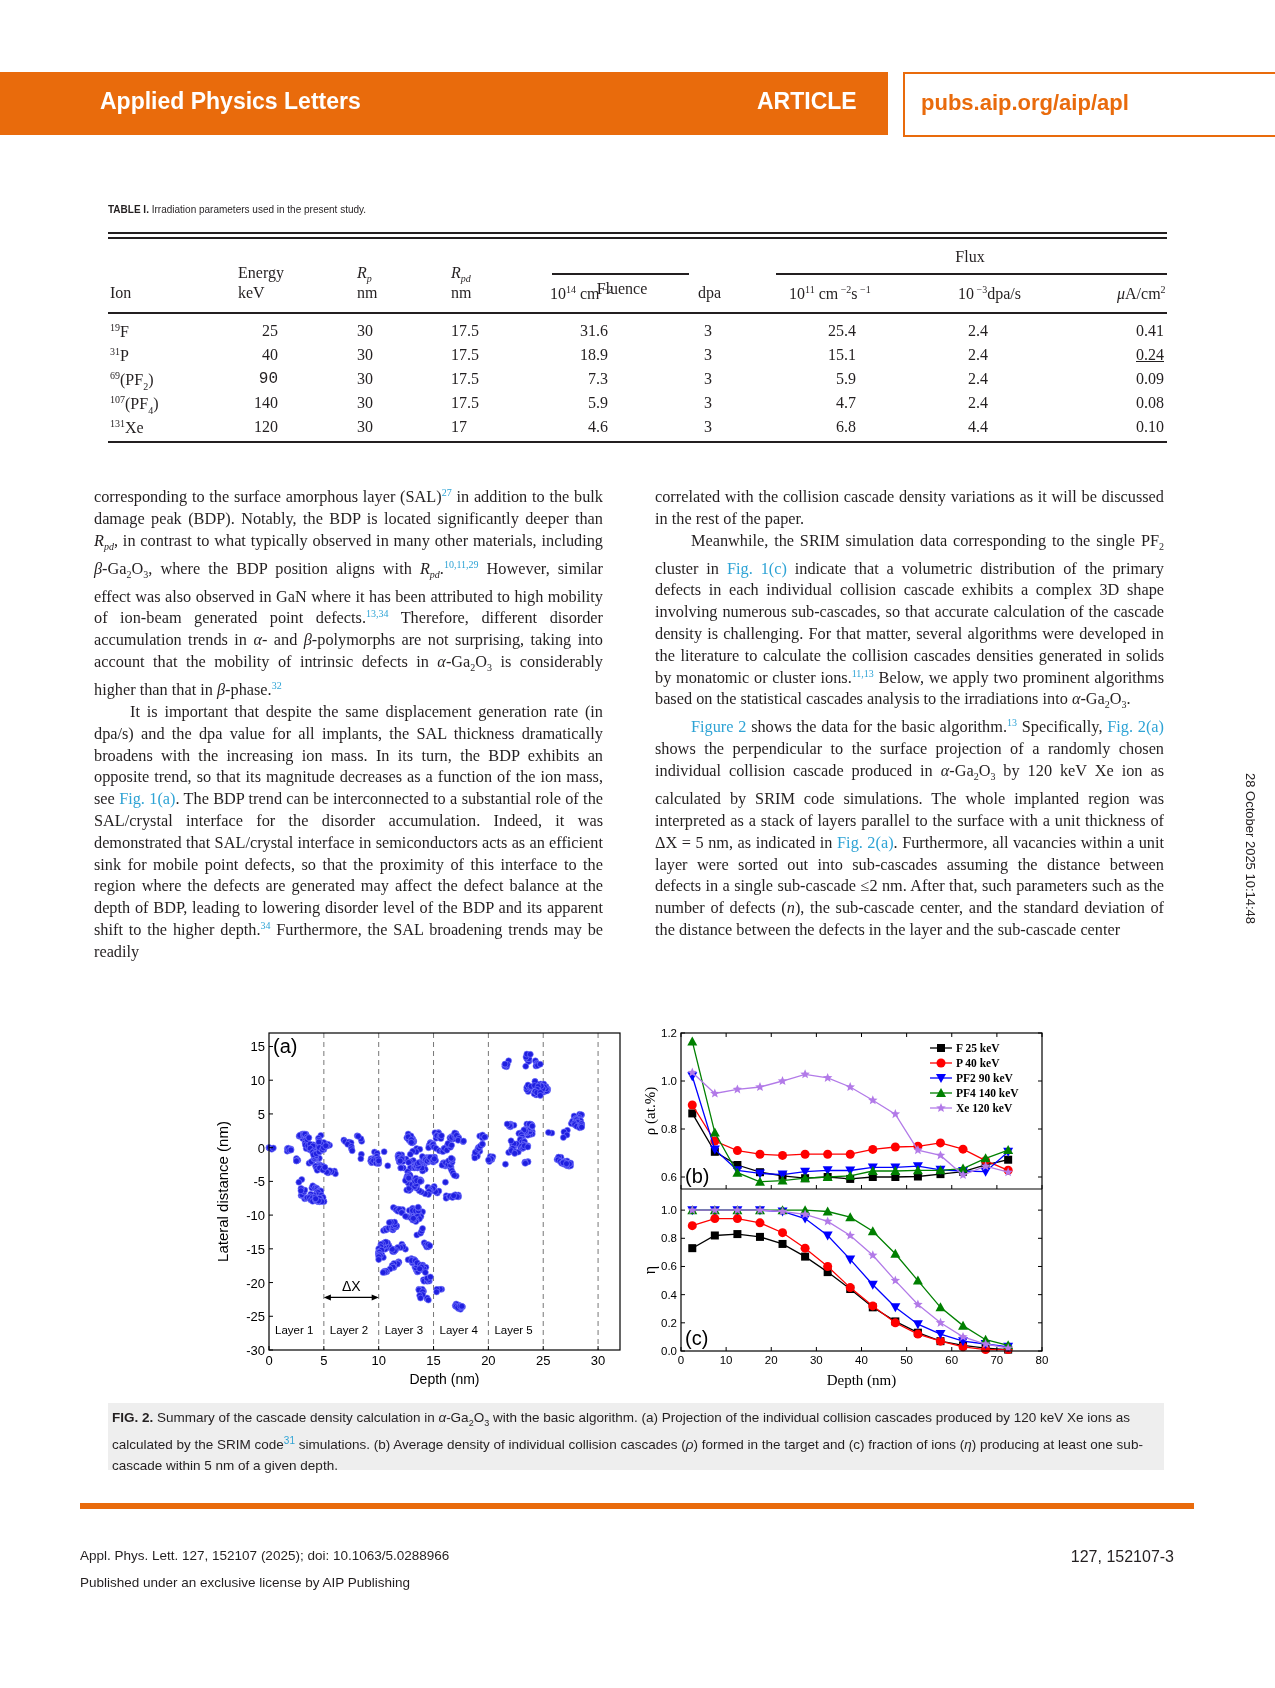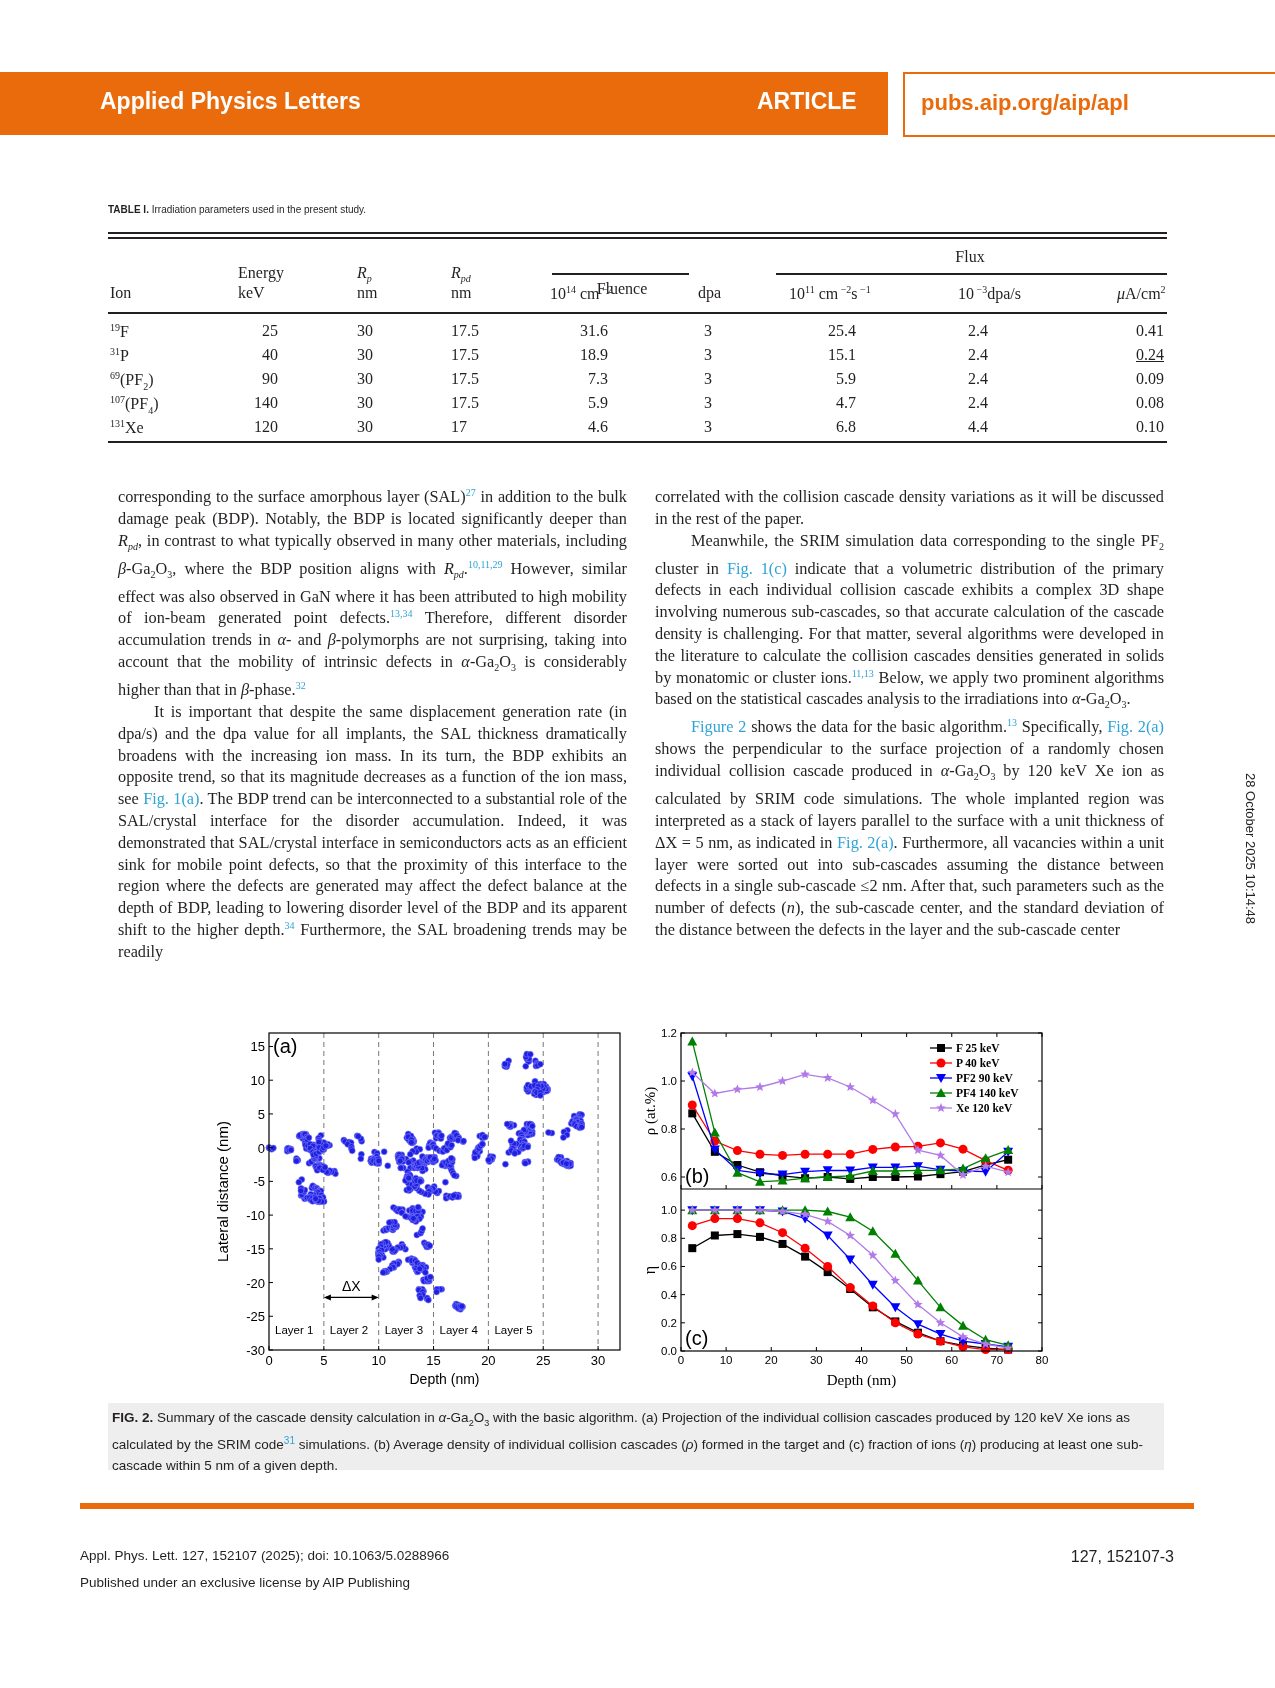--- a/index.html
+++ b/index.html
@@ -85,21 +85,21 @@
     <div class="tcell" style="left: 110px; top: 346px;"><sup>31</sup>P</div>
     <div class="tcell right" style="left: 240px; top: 346px; width: 38px;">40</div>
     <div class="tcell " style="left: 357px; top: 346px; width: 30px;">30</div>
     <div class="tcell " style="left: 451px; top: 346px; width: 40px;">17.5</div>
     <div class="tcell right" style="left: 570px; top: 346px; width: 38px;">18.9</div>
     <div class="tcell right" style="left: 700px; top: 346px; width: 12px;">3</div>
     <div class="tcell right" style="left: 818px; top: 346px; width: 38px;">15.1</div>
     <div class="tcell right" style="left: 958px; top: 346px; width: 30px;">2.4</div>
     <div class="tcell right" style="left: 1118px; top: 346px; width: 46px; text-decoration: underline;">0.24</div>
     <div class="tcell" style="left: 110px; top: 370px;"><sup>69</sup>(PF<sub>2</sub>)</div>
-    <div class="tcell right" style="left: 240px; top: 370px; width: 38px;">90</div>
+    <div class="tcell right" style="left: 240px; top: 370px; width: 38px; font-family: Liberation Mono, monospace;">90</div>
     <div class="tcell " style="left: 357px; top: 370px; width: 30px;">30</div>
     <div class="tcell " style="left: 451px; top: 370px; width: 40px;">17.5</div>
     <div class="tcell right" style="left: 570px; top: 370px; width: 38px;">7.3</div>
     <div class="tcell right" style="left: 700px; top: 370px; width: 12px;">3</div>
     <div class="tcell right" style="left: 818px; top: 370px; width: 38px;">5.9</div>
     <div class="tcell right" style="left: 958px; top: 370px; width: 30px;">2.4</div>
     <div class="tcell right" style="left: 1118px; top: 370px; width: 46px;">0.09</div>
     <div class="tcell" style="left: 110px; top: 394px;"><sup>107</sup>(PF<sub>4</sub>)</div>
     <div class="tcell right" style="left: 240px; top: 394px; width: 38px;">140</div>
     <div class="tcell " style="left: 357px; top: 394px; width: 30px;">30</div>
@@ -113,21 +113,21 @@
     <div class="tcell right" style="left: 240px; top: 418px; width: 38px; text-align: right;">120</div>
     <div class="tcell " style="left: 357px; top: 418px; width: 30px;">30</div>
     <div class="tcell " style="left: 451px; top: 418px; width: 40px;">17</div>
     <div class="tcell right" style="left: 570px; top: 418px; width: 38px;">4.6</div>
     <div class="tcell right" style="left: 700px; top: 418px; width: 12px;">3</div>
     <div class="tcell right" style="left: 818px; top: 418px; width: 38px;">6.8</div>
     <div class="tcell right" style="left: 958px; top: 418px; width: 30px;">4.4</div>
     <div class="tcell right" style="left: 1118px; top: 418px; width: 46px;">0.10</div>
   </div>
 
-<div class="col" style="left:118px;top:486px;width:509px;">
+<div class="col" style="left:94px;top:486px;width:509px;">
   <p>corresponding to the surface amorphous layer (SAL)<span class="ref">27</span> in addition to the bulk damage peak (BDP). Notably, the BDP is located significantly deeper than <i>R<sub style="font-size:10px">pd</sub></i>, in contrast to what typically observed in many other materials, including <i>β</i>-Ga<sub style="font-size:10px">2</sub>O<sub style="font-size:10px">3</sub>, where the BDP position aligns with <i>R<sub style="font-size:10px">pd</sub></i>.<span class="ref">10,11,29</span> However, similar effect was also observed in GaN where it has been attributed to high mobility of ion-beam generated point defects.<span class="ref">13,34</span> Therefore, different disorder accumulation trends in <i>α</i>- and <i>β</i>-polymorphs are not surprising, taking into account that the mobility of intrinsic defects in <i>α</i>-Ga<sub style="font-size:10px">2</sub>O<sub style="font-size:10px">3</sub> is considerably higher than that in <i>β</i>-phase.<span class="ref">32</span></p>
   <p class="indent">It is important that despite the same displacement generation rate (in dpa/s) and the dpa value for all implants, the SAL thickness dramatically broadens with the increasing ion mass. In its turn, the BDP exhibits an opposite trend, so that its magnitude decreases as a function of the ion mass, see <span class="link">Fig. 1(a)</span>. The BDP trend can be interconnected to a substantial role of the SAL/crystal interface for the disorder accumulation. Indeed, it was demonstrated that SAL/crystal interface in semiconductors acts as an efficient sink for mobile point defects, so that the proximity of this interface to the region where the defects are generated may affect the defect balance at the depth of BDP, leading to lowering disorder level of the BDP and its apparent shift to the higher depth.<span class="ref">34</span> Furthermore, the SAL broadening trends may be readily</p>
 </div>
 
 <div class="col" style="left:655px;top:486px;width:509px;">
   <p>correlated with the collision cascade density variations as it will be discussed in the rest of the paper.</p>
   <p class="indent">Meanwhile, the SRIM simulation data corresponding to the single PF<sub style="font-size:10px">2</sub> cluster in <span class="link">Fig. 1(c)</span> indicate that a volumetric distribution of the primary defects in each individual collision cascade exhibits a complex 3D shape involving numerous sub-cascades, so that accurate calculation of the cascade density is challenging. For that matter, several algorithms were developed in the literature to calculate the collision cascades densities generated in solids by monatomic or cluster ions.<span class="ref">11,13</span> Below, we apply two prominent algorithms based on the statistical cascades analysis to the irradiations into <i>α</i>-Ga<sub style="font-size:10px">2</sub>O<sub style="font-size:10px">3</sub>.</p>
   <p class="indent"><span class="link">Figure 2</span> shows the data for the basic algorithm.<span class="ref">13</span> Specifically, <span class="link">Fig. 2(a)</span> shows the perpendicular to the surface projection of a randomly chosen individual collision cascade produced in <i>α</i>-Ga<sub style="font-size:10px">2</sub>O<sub style="font-size:10px">3</sub> by 120 keV Xe ion as calculated by SRIM code simulations. The whole implanted region was interpreted as a stack of layers parallel to the surface with a unit thickness of ΔX = 5 nm, as indicated in <span class="link">Fig. 2(a)</span>. Furthermore, all vacancies within a unit layer were sorted out into sub-cascades assuming the distance between defects in a single sub-cascade ≤2 nm. After that, such parameters such as the number of defects (<i>n</i>), the sub-cascade center, and the standard deviation of the distance between the defects in the layer and the sub-cascade center</p>
 </div>
 

